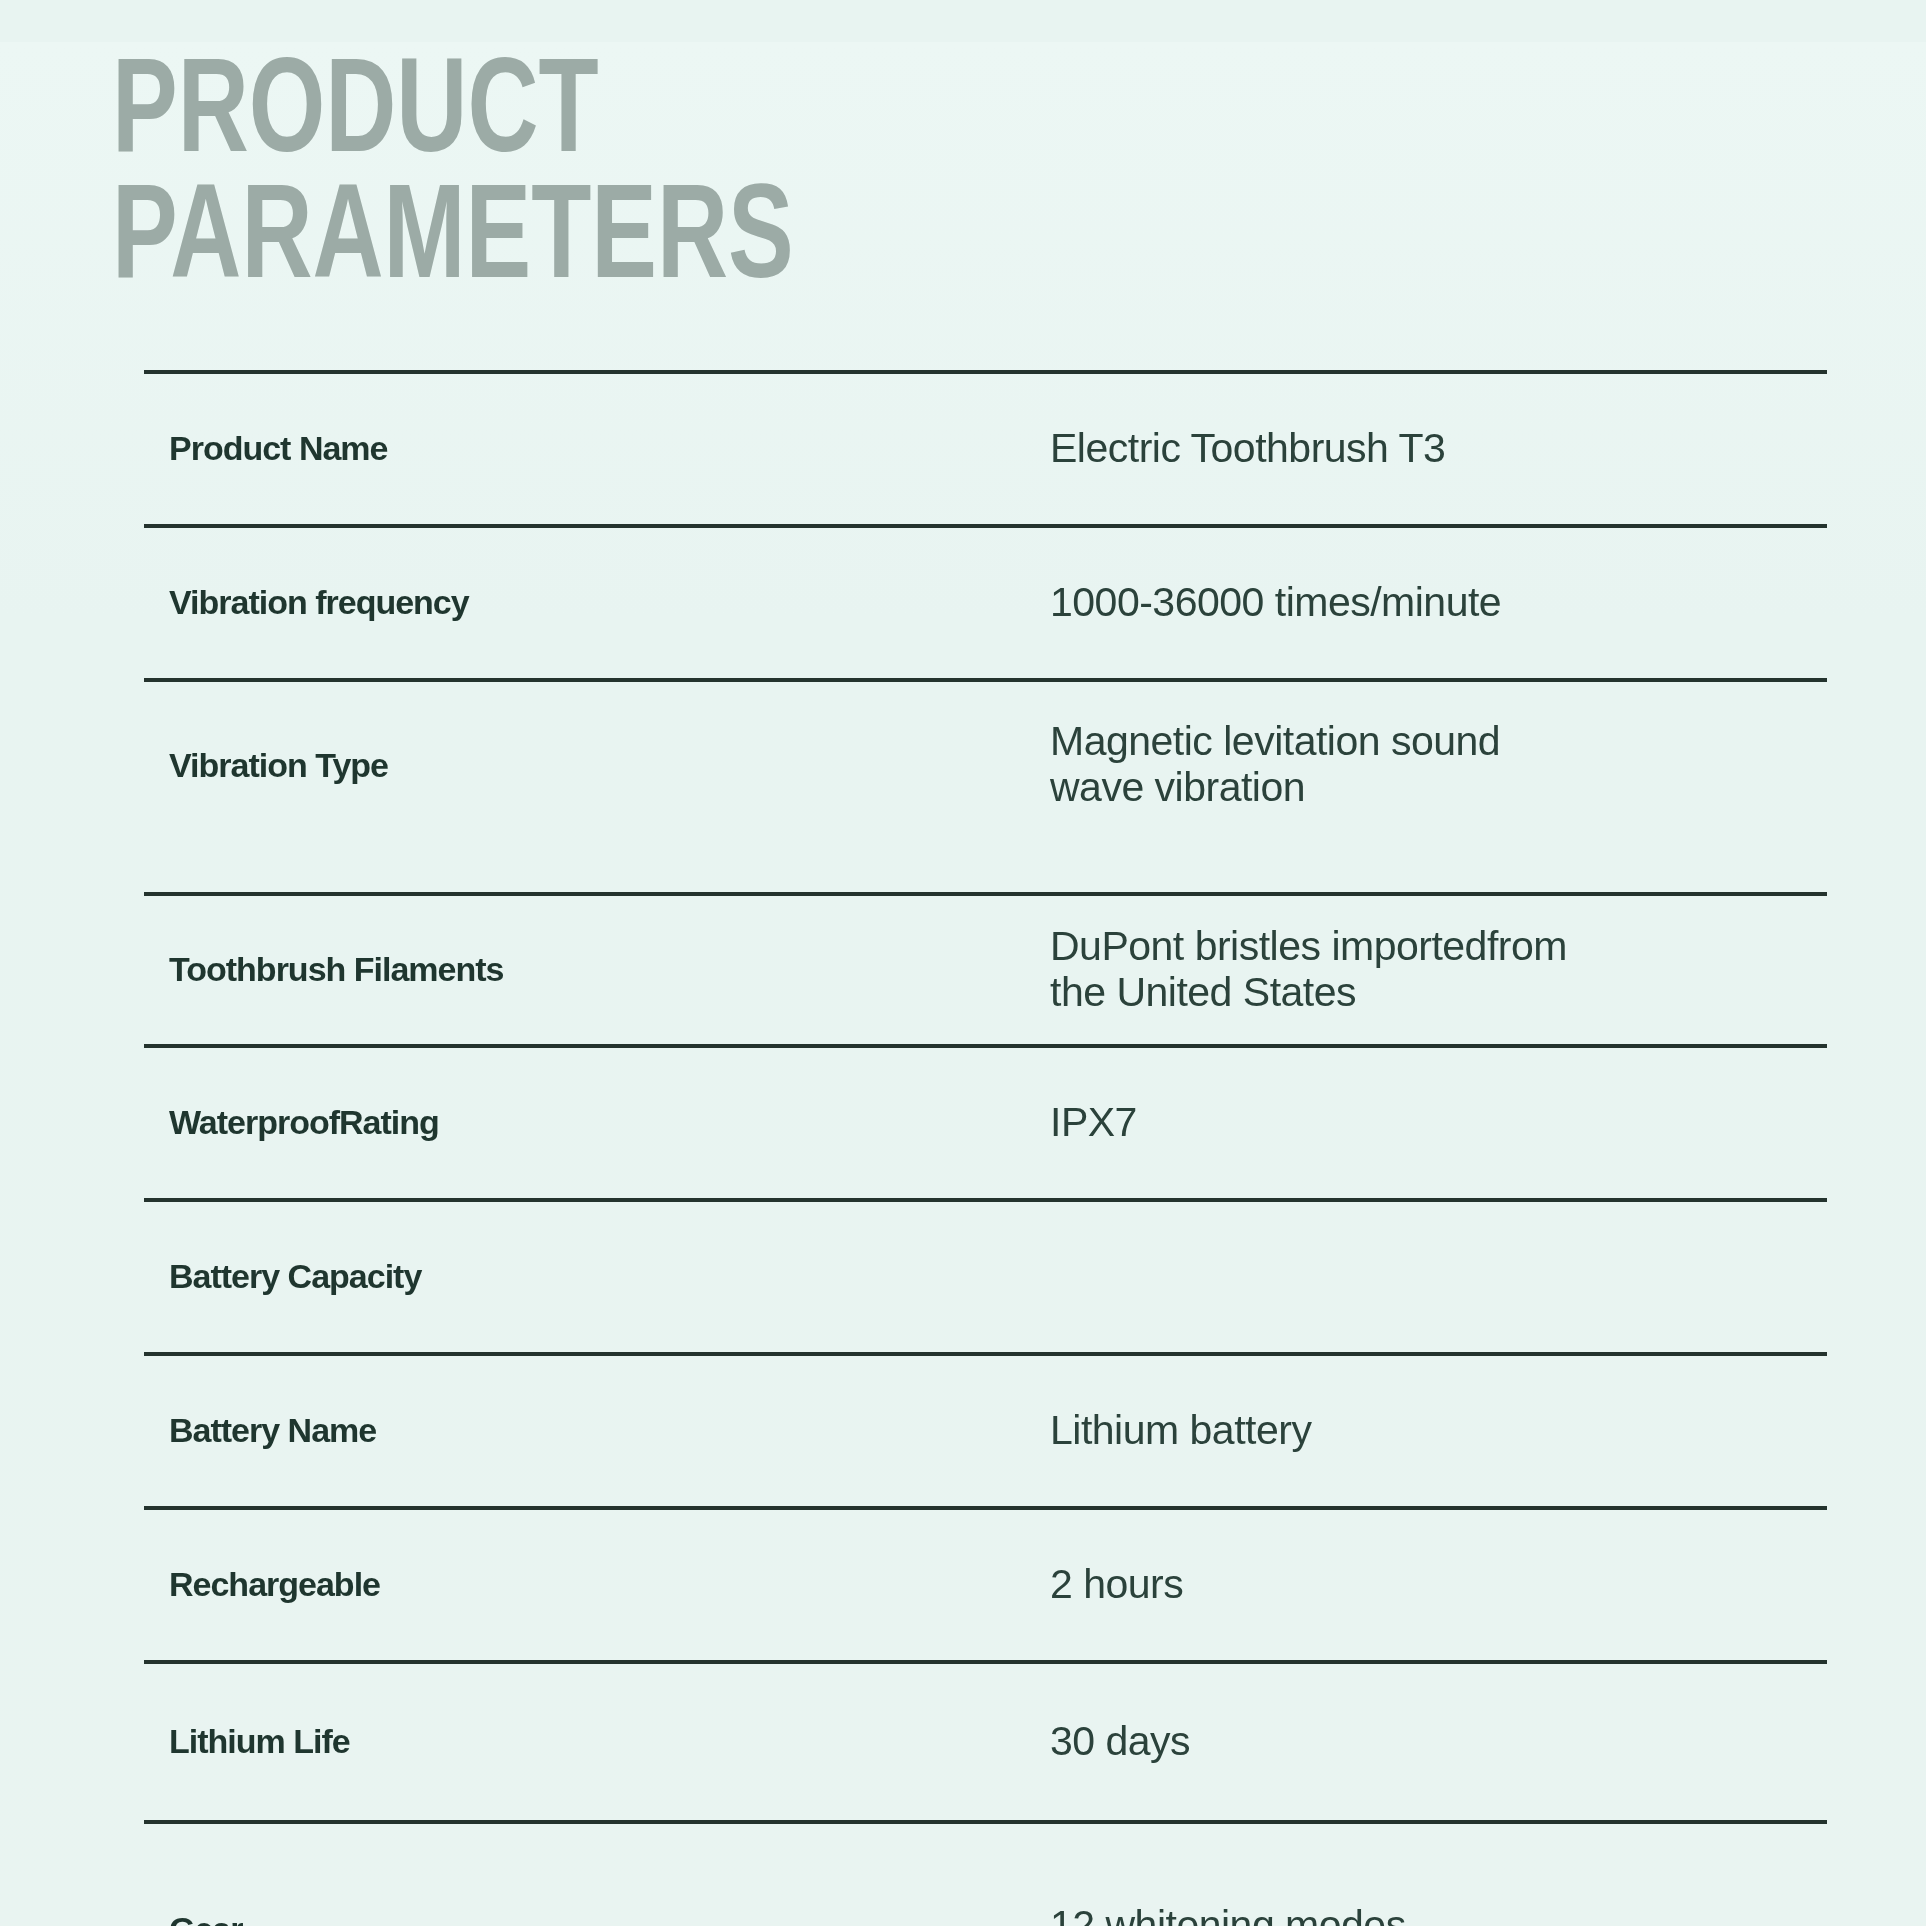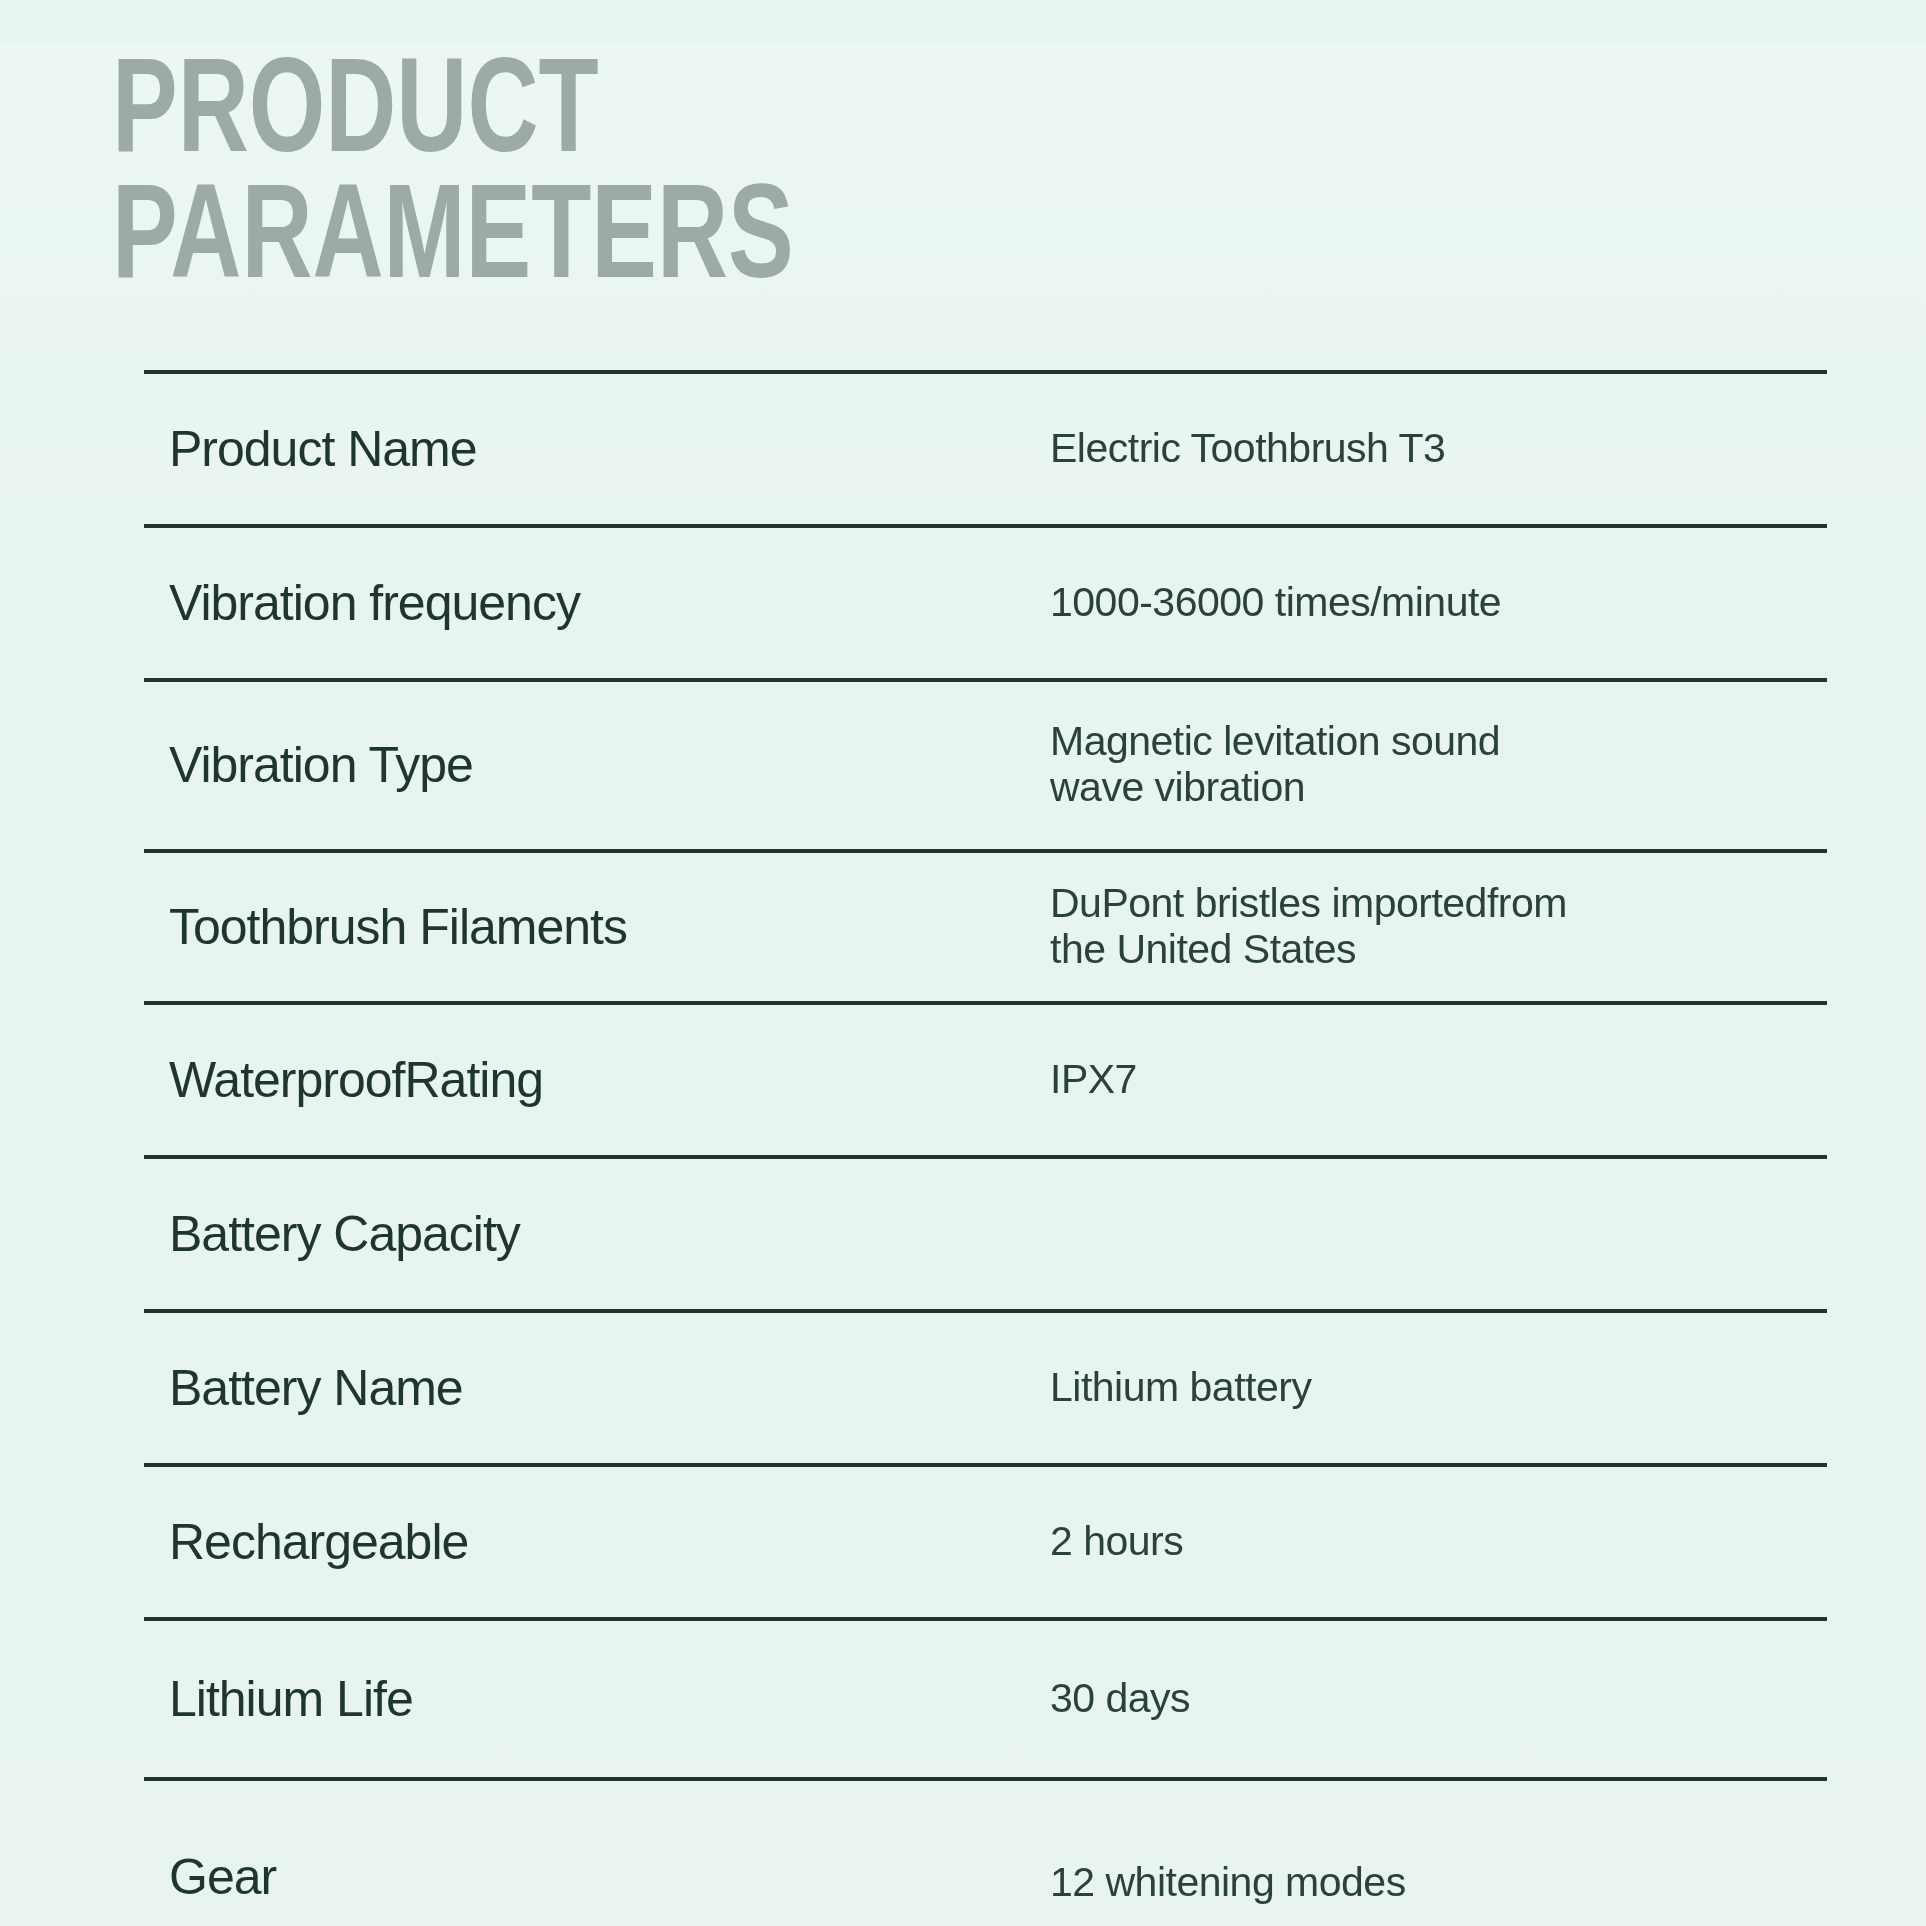--- a/index.html
+++ b/index.html
@@ -31,29 +31,29 @@
     margin: 75px 0 0 144px;
     width: 1683px;
   }
   .row {
     display: flex;
     align-items: center;
     min-height: 150px;
     border-top: 4px solid #24332e;
   }
   .row:nth-child(3) { min-height: 167px; }
-  .row:nth-child(4) { min-height: 148px; }
+  .row:nth-child(4) { min-height: 148px; margin-top: 43px; }
   .row:nth-child(9) { min-height: 156px; }
   .row:nth-child(10) { min-height: 125px; align-items: flex-end; }
   .row-label {
     box-sizing: border-box;
     width: 906px;
     padding-left: 25px;
-    font-size: 50px;
-    font-weight: 400;
+    font-size: 34px;
+    font-weight: 700;
     letter-spacing: -1px;
     color: #1f362f;
   }
   .row-value {
     box-sizing: border-box;
     width: 693px;
     font-size: 41px;
     font-weight: 400;
     letter-spacing: -0.5px;
     color: #2b423b;

